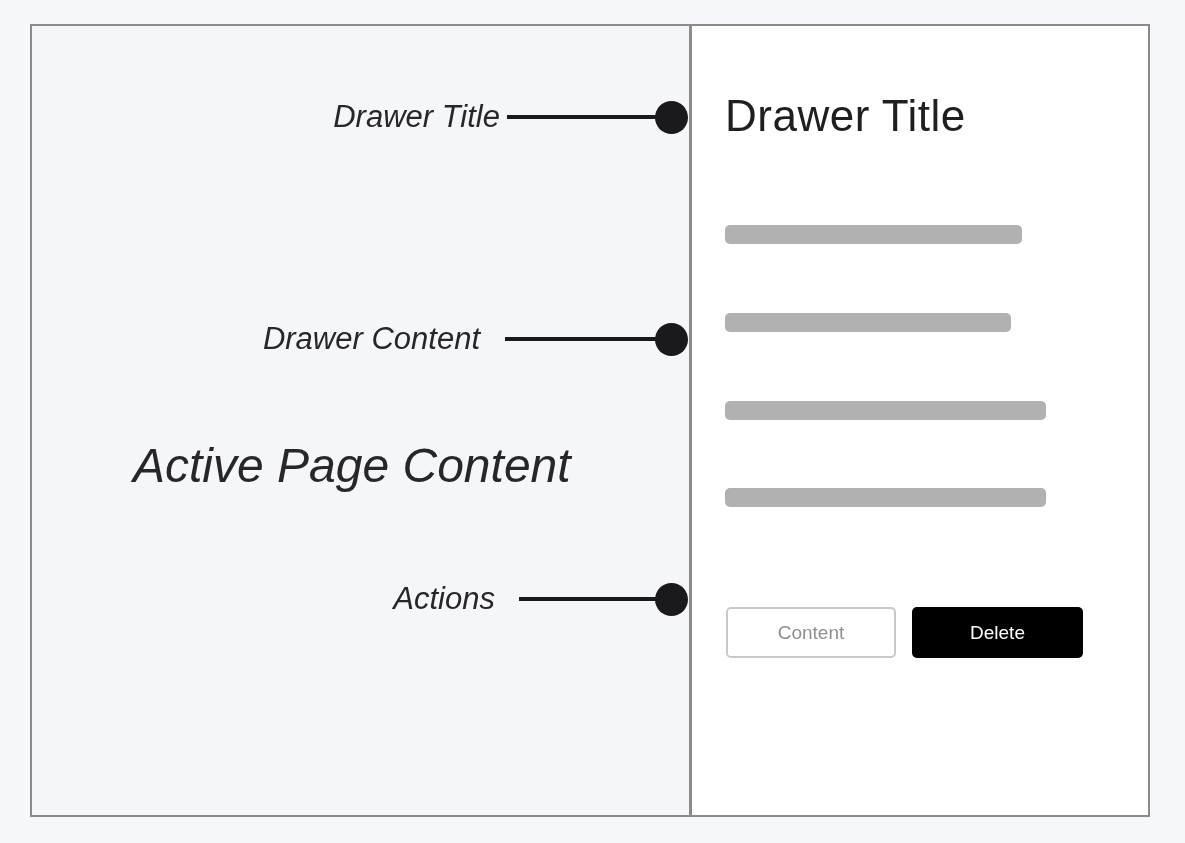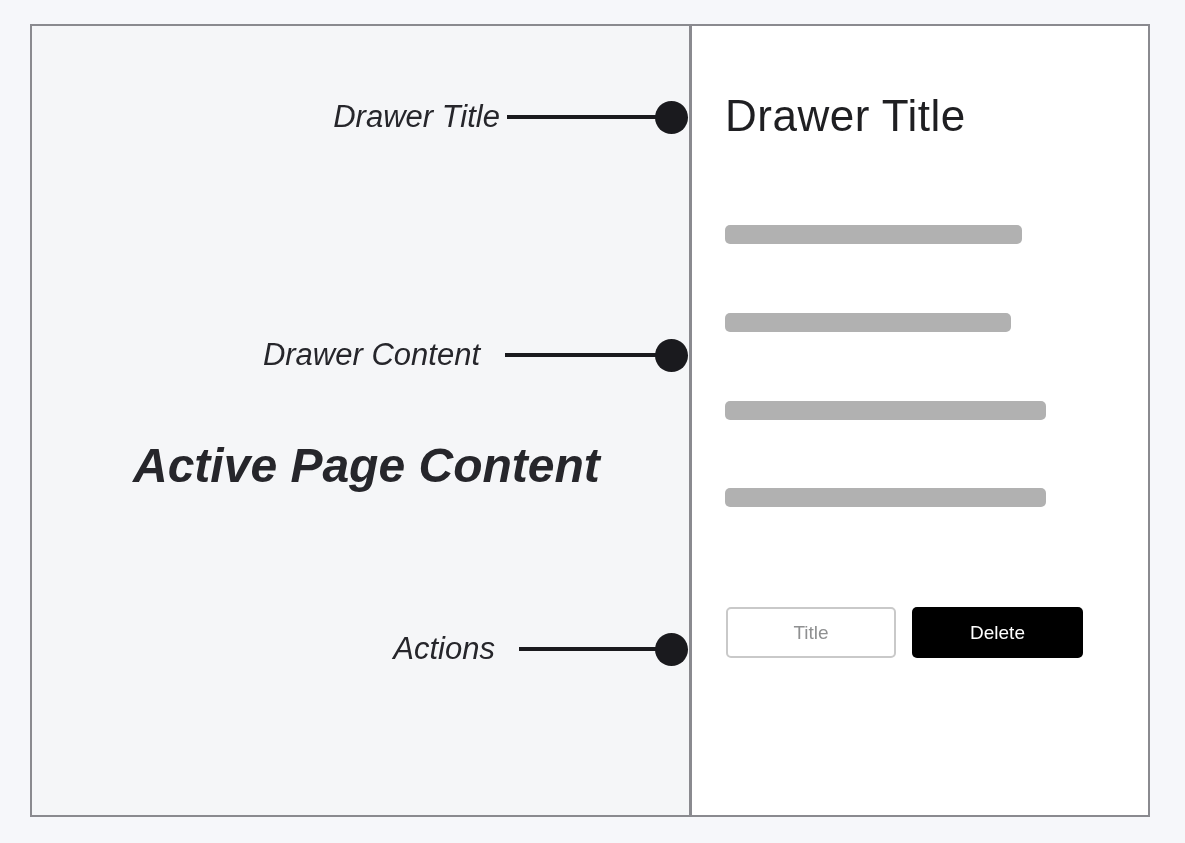--- a/index.html
+++ b/index.html
@@ -112,34 +112,33 @@
   }
   .callout-dot {
     width: 33px;
     height: 33px;
     border-radius: 50%;
     background: #1a1a1e;
     flex: 0 0 33px;
   }
   .co-1 { top: 97px; }
   .co-1 .callout-line { width: 150px; margin-left: 7px; }
-  .co-2 { top: 335px; }
+  .co-2 { top: 319px; }
   .co-2 .callout-line { width: 152px; margin-left: 25px; }
-  .co-3 { top: 629px; margin-left: 28px; }
+  .co-3 { top: 579px; margin-left: 28px; }
   .co-3 .callout-line { width: 138px; margin-left: 24px; }
   .active-page-label {
     position: absolute;
     left: 133px;
     top: 438px;
     font-style: italic;
     font-size: 48px;
     color: #26262b;
     white-space: nowrap;
     z-index: 2;
-    font-weight: bold;
   }
 </style>
 </head>
 <body>
 
 <div class="scene">
 
   <div class="frame"></div>
 
   <div class="page-panel">
@@ -148,21 +147,21 @@
   <div class="drawer-panel">
     <div class="drawer-title">Drawer Title</div>
 
     <div>
         <div class="bar" style="top: 199px; width: 297px;"></div>
         <div class="bar" style="top: 287px; width: 286px;"></div>
         <div class="bar" style="top: 375px; width: 321px;"></div>
         <div class="bar" style="top: 462px; width: 321px;"></div>
       </div>
 
-    <div class="btn btn-cancel">Title</div>
+    <div class="btn btn-cancel">Content</div>
     <div class="btn btn-delete">Delete</div>
   </div>
 
   <div class="callout co-1">
     <span class="callout-label">Drawer Title</span>
     <span class="callout-line"></span>
     <span class="callout-dot"></span>
   </div>
 
   <div class="callout co-2">

